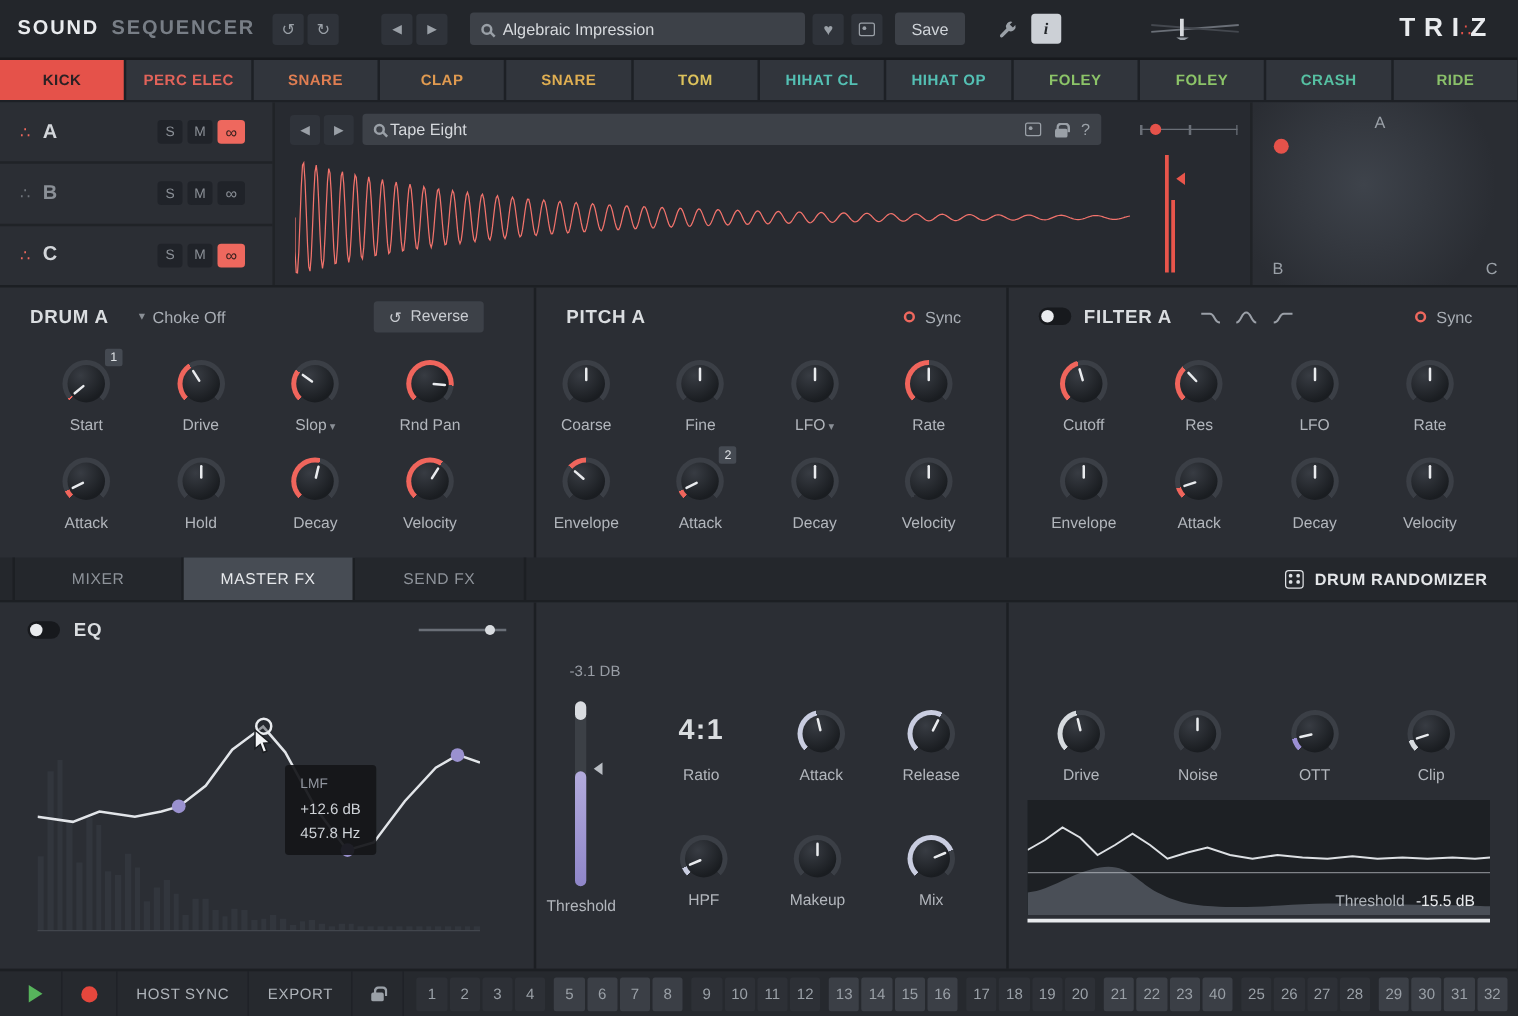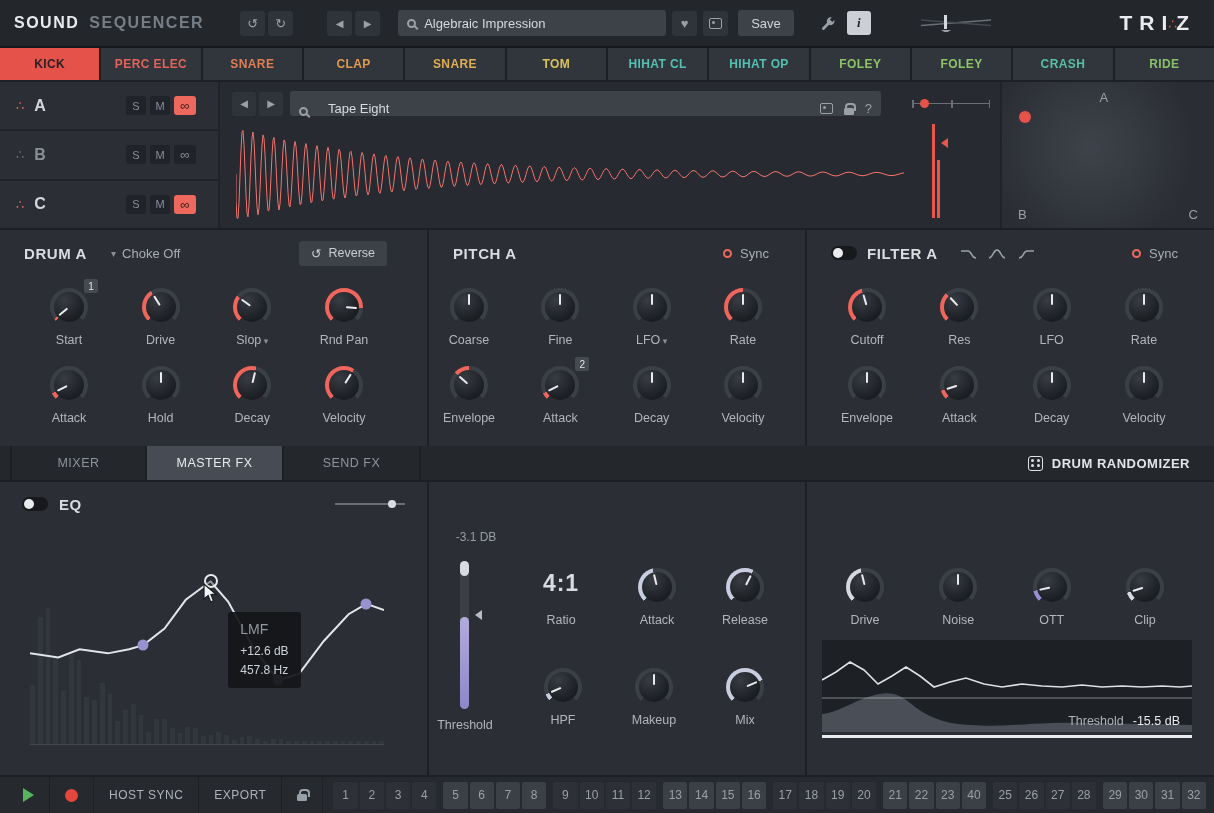--- a/index.html
+++ b/index.html
@@ -1,21 +1,21 @@
 <!DOCTYPE html>
 <html><head>
 <meta charset="utf-8">
 <style>
 *{box-sizing:border-box;margin:0;padding:0}
 body{background:#121316;font-family:"Liberation Sans",sans-serif}
 #app{position:relative;width:1214px;height:813px;background:#2b2e34;overflow:hidden;color:#c6c9ce;font-size:13px}
 
 
 .topbar{height:48px;background:#23262b;display:flex;align-items:center;padding:0 14px;gap:6px;border-bottom:2px solid #17191d}
-.brand{display:flex;gap:10px;align-items:flex-start;margin-right:30px}
+.brand{display:flex;gap:10px;align-items:flex-start;margin-right:8px}
 .brand .t1{font-size:16px;font-weight:bold;color:#e9ebee;letter-spacing:1.5px}
 .brand .t2{font-size:16px;font-weight:bold;color:#787e86;letter-spacing:1.5px}
 .tb-group{display:flex;gap:3px}
 .tb-btn{width:25px;height:25px;border-radius:3px;background:#2f333a;display:flex;align-items:center;justify-content:center;color:#9aa0a7;font-size:13px}
 .searchbox{width:268px;height:26px;background:#3d4148;border-radius:3px;display:flex;align-items:center;gap:8px;padding:0 9px;margin-left:12px}
 .searchbox .txt{color:#d6d9dd;white-space:nowrap}
 .mag{width:9px;height:9px;border:2px solid #9aa0a7;border-radius:50%;position:relative;flex:none}
 .mag::after{content:'';position:absolute;width:2px;height:5px;background:#9aa0a7;right:-3px;bottom:-4px;transform:rotate(-45deg)}
 .save-btn{height:26px;padding:0 13px;background:#3d4148;border-radius:3px;color:#d0d4d9;display:flex;align-items:center;margin-left:4px}
 .info-btn{width:24px;height:24px;background:#ccd0d6;border-radius:3px;color:#24272b;font-weight:bold;font-style:italic;font-family:"Liberation Serif",serif;display:flex;align-items:center;justify-content:center}
@@ -41,21 +41,21 @@
 .layer-row.dim .layer-letter{color:#8a8f96}
 .layer-row .layer-dots{color:#ee685e}
 .layer-row.dim .layer-dots{color:#6f747b}
 .layer-controls{margin-left:auto;display:flex;gap:4px}
 .lr-btn{width:20px;height:19px;border-radius:3px;background:#202329;color:#8a8f96;font-size:11px;display:flex;align-items:center;justify-content:center}
 .lr-link{width:22px;height:19px;border-radius:3px;display:flex;align-items:center;justify-content:center;font-size:13px}
 .lr-link.on{background:#ee685e;color:#36201e}
 .lr-link.off{background:#202329;color:#8a8f96}
 .wavecenter{flex:1;position:relative;border-left:2px solid #202327}
 .sample-toolbar{display:flex;align-items:center;gap:3px;padding:9px 10px 0 12px}
-.sample-field{flex:1;max-width:608px;height:25px;background:#3d4148;border-radius:3px;display:flex;align-items:flex-end;gap:20px;padding:0 9px;margin-left:4px}
+.sample-field{flex:1;max-width:608px;height:25px;background:#3d4148;border-radius:3px;display:flex;align-items:center;gap:4px;padding:0 9px;margin-left:4px}
 .sample-field .txt{color:#d6d9dd}
 .sf-icons{margin-left:auto;display:flex;gap:11px;align-items:center;color:#9aa0a7}
 .lockico{width:10px;height:7px;background:#9aa0a7;border-radius:1.5px;position:relative;margin-top:5px}
 .lockico::before{content:'';position:absolute;top:-5px;left:1.5px;width:7px;height:6px;border:2px solid #9aa0a7;border-bottom:none;border-radius:4px 4px 0 0}
 .mini-fader{width:78px;height:12px;position:relative;margin-left:28px;flex:none}
 .mini-fader .line{position:absolute;left:0;right:0;top:5px;height:1.5px;background:#6a6f77}
 .mini-fader .tick{position:absolute;top:2px;width:1.5px;height:8px;background:#6a6f77}
 .red-dot{position:absolute;top:1.5px;width:9px;height:9px;border-radius:50%;background:#e5524a}
 svg.wave{position:absolute;left:16px;top:40px}
 .meter{position:absolute;right:52px;top:42px;width:16px;height:96px}
@@ -121,21 +121,21 @@
 .hs-dot{position:absolute;top:1px;width:8px;height:8px;border-radius:50%;background:#d9dce0;transform:translateX(-4px)}
 
 .eq-graph{position:absolute;left:30px;right:43px;top:56px;bottom:30px;border-bottom:1px solid #42464d}
 .eq-spectrum{position:absolute;inset:0;display:flex;align-items:flex-end;gap:3px;overflow:hidden}
 .eq-spectrum i{flex:1;background:#32363d}
 svg.eqcurve{position:absolute;inset:0;width:100%;height:100%}
 .eq-nodes{position:absolute;inset:0}
 .eq-node{position:absolute;width:11px;height:11px;border-radius:50%;background:#9a91cf;transform:translate(-50%,-50%)}
 .eq-node.sel{width:14px;height:14px;background:rgba(30,33,38,.4);border:2.5px solid #e9ebee}
 .eq-tooltip{position:absolute;left:56%;top:36%;background:rgba(20,22,25,.93);border-radius:3px;padding:9px 12px;z-index:3}
-.eq-tooltip .band{font-size:14px;color:#9297a0;margin-bottom:5px}
+.eq-tooltip .band{font-size:11px;color:#9297a0;margin-bottom:5px}
 .eq-tooltip .val{font-size:12px;color:#ced2d7;line-height:1.55}
 .cursor{position:absolute;left:49%;top:22%;z-index:4}
 
 .gr-text{position:absolute;left:14px;top:48px;width:66px;text-align:center;font-size:12px;color:#989da5}
 .vslider{position:absolute;left:31px;top:79px;width:9px;height:148px;border-radius:5px;background:#3c4046}
 .vfill{position:absolute;left:0;bottom:0;width:100%;border-radius:5px;background:linear-gradient(#b3abdc,#8f86c9)}
 .vcap{position:absolute;left:0;top:0;width:100%;height:15px;border-radius:5px;background:#d9dce0}
 .vmarker{position:absolute;right:-13px;width:0;height:0;border-top:5px solid transparent;border-bottom:5px solid transparent;border-right:7px solid #b9bdc3}
 .thr-label{position:absolute;left:2px;top:236px;width:68px;text-align:center;font-size:12.5px;color:#b2b6bc}
 .ratio{position:absolute;left:99px;top:88px;width:66px;text-align:center}

